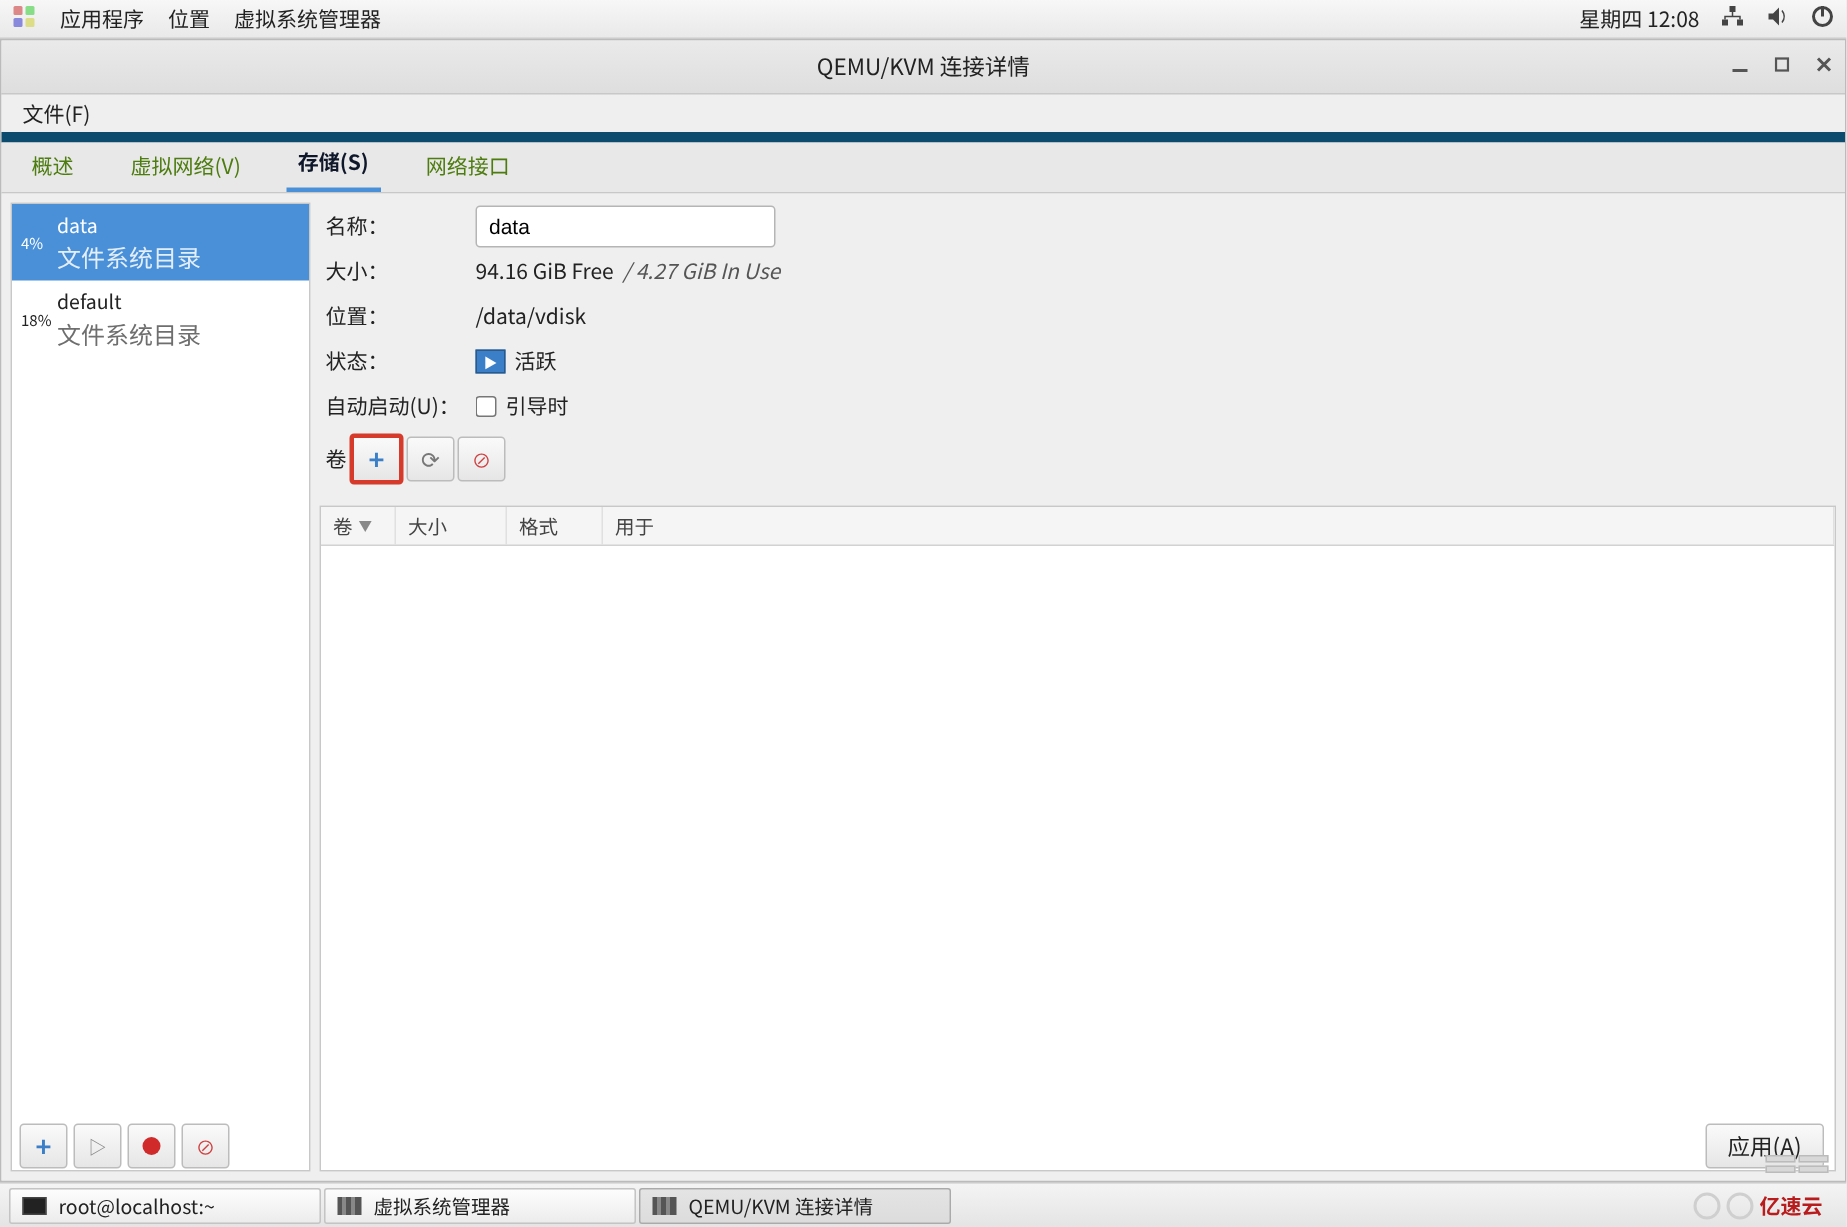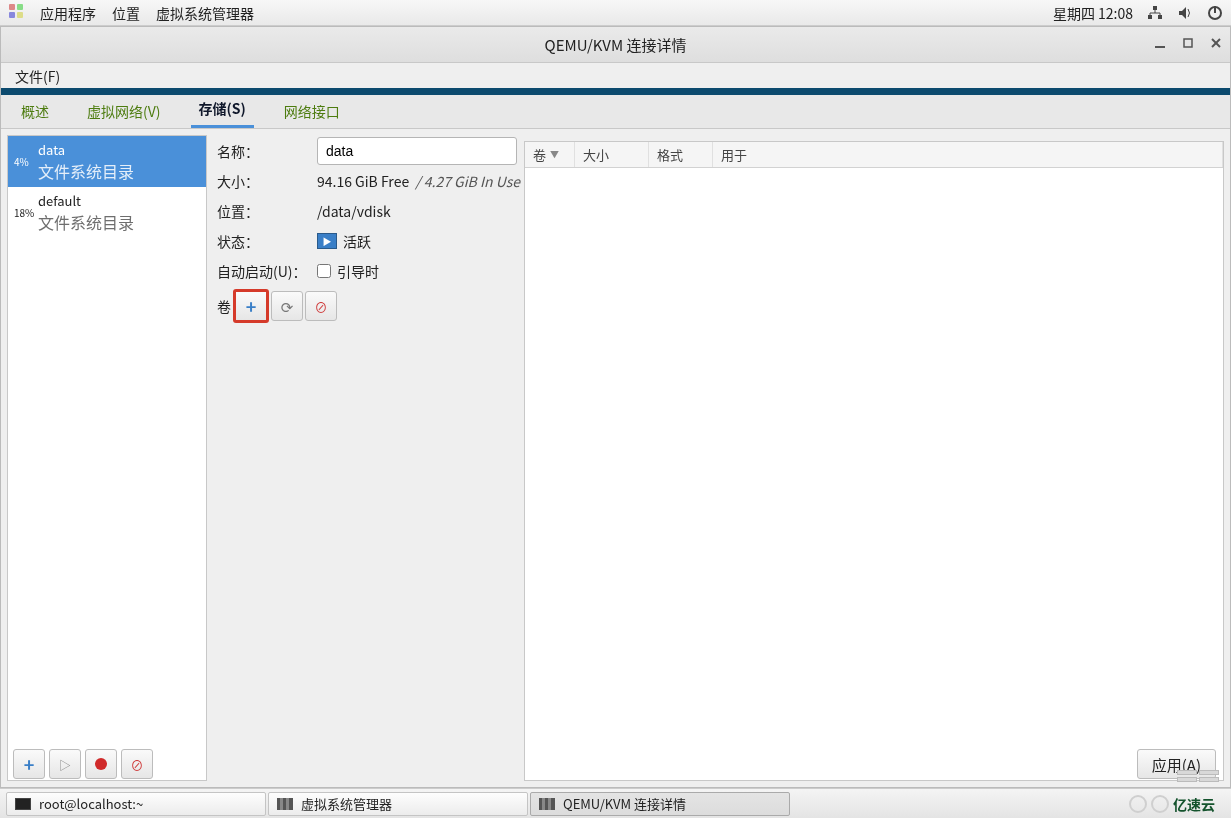--- a/index.html
+++ b/index.html
@@ -1,21 +1,21 @@
 <!DOCTYPE html>
 <html><head>
 <meta charset="utf-8">
 <style>
 * { box-sizing: border-box; margin: 0; padding: 0; }
 body { font-family: "Noto Sans CJK SC", "WenQuanYi", sans-serif; font-size: 13px; background: #e8e8e8; color: #222; width: 1231px; height: 818px; overflow: hidden; position: relative; }
 
 
 .sys-panel { height: 26px; background: linear-gradient(#f7f7f7,#e9e9e9); border-bottom: 1px solid #ccc; display: flex; align-items: center; padding: 0 8px; font-size: 14px; }
 .sys-panel .left { display: flex; align-items: flex-start; gap: 16px; }
-.sys-panel .right { margin-left: auto; display: flex; align-items: center; gap: 14px; }
+.sys-panel .right { margin-left: auto; display: flex; align-items: flex-start; gap: 14px; }
 .sys-panel .app-icon { width:16px; height:16px; display:inline-block; }
 .sys-panel .tray-icon { width:16px; height:16px; display:flex; align-items:center; justify-content:center; }
 
 
 .window { position: absolute; left:0; top:26px; width:1231px; height:762px; background:#efefef; border:1px solid #bbb; display:flex; flex-direction:column;}
 .titlebar { height:36px; background:linear-gradient(#eaeaea,#dedede); border-bottom:1px solid #c8c8c8; display:flex; align-items:center; justify-content:center; position:relative; font-size:15px; }
 .titlebar .win-controls { position:absolute; right:6px; top:8px; display:flex; gap:12px; }
 .win-ctrl { width:16px; height:16px; display:flex; align-items:center; justify-content:center; color:#555; cursor:pointer; }
 
 .menubar { height:32px; border-bottom:7px solid #0c4a6e; display:flex; align-items:center; padding:0 8px; font-size:14px; background:#efefef;}
@@ -30,21 +30,21 @@
 .body { flex:1; display:flex; padding:6px; gap:6px; background:#efefef;}
 .sidebar { width:200px; background:#fff; border:1px solid #c8c8c8; display:flex; flex-direction:column; }
 .pool-item { display:flex; align-items:center; padding:4px 6px; gap:4px; border-bottom:0; }
 .pool-item.selected { background:#4a90d9; color:#fff;}
 .pool-pct { font-size:10px; width:20px; text-align:left; }
 .pool-info { display:flex; flex-direction:column; }
 .pool-name { font-size:13px; }
 .pool-sub { font-size:16px; opacity:.85;}
 .pool-item:not(.selected) .pool-sub { color:#555;}
 
-.main { flex:1; display:flex; flex-direction:row; }
+.main { flex:1; display:flex; flex-direction:column; }
 .form { padding:2px 4px 8px 4px; }
 .form-row { display:flex; align-items:center; min-height:28px; margin-bottom:2px;}
 .form-label { width:100px; font-size:14px;}
 .form-val { font-size:14px; display:flex; align-items:center; gap:6px;}
 .text-input { width:200px; height:28px; border:1px solid #b5b5b5; border-radius:3px; padding:0 8px; font-size:14px; background:#fff;}
 .italic { font-style:italic; color:#555;}
 .state-icon { width:20px; height:16px; background:#3a7fc7; border:1px solid #2a5a8a; display:inline-flex; align-items:center; justify-content:center;}
 .state-icon::after{content:"▶"; color:#fff; font-size:9px;}
 .chk { width:14px; height:14px;}
 
@@ -66,28 +66,28 @@
 
 .sidebar-buttons{ position:absolute; left:12px; bottom:8px; display:flex; gap:2px;}
 .sidebar-buttons .tbtn{width:32px;height:30px;}
 .play-icon{color:#888;font-size:12px;}
 .rec-icon{width:12px;height:12px;border-radius:50%;background:#d02a2a;display:inline-block;}
 
 .apply-btn{ position:absolute; right:14px; bottom:8px; height:30px; padding:0 14px; border:1px solid #bcbcbc; background:linear-gradient(#fafafa,#e6e6e6); border-radius:3px; font-size:15px; display:flex; align-items:center; cursor:pointer;}
 
 
 .taskbar{ position:absolute; left:0; bottom:0; width:100%; height:30px; background:linear-gradient(#f4f4f4,#e4e4e4); border-top:1px solid #ccc; display:flex; align-items:center; padding:0 6px; gap:2px;}
-.task-item{ width:260px; height:24px; border:1px solid #c4c4c4; background:linear-gradient(#fdfdfd,#ececec); display:flex; align-items:center; gap:8px; padding:0 8px; font-size:13px; border-radius:2px; cursor:pointer;}
+.task-item{ width:208px; height:24px; border:1px solid #c4c4c4; background:linear-gradient(#fdfdfd,#ececec); display:flex; align-items:center; gap:8px; padding:0 8px; font-size:13px; border-radius:2px; cursor:pointer;}
 .task-item.active{ background:linear-gradient(#e4e4e4,#dcdcdc); border-color:#aaa;}
 .task-ico{ width:16px; height:12px; display:inline-block;}
 .term-ico{ background:#222; border:1px solid #444;}
 .vm-ico{ background:linear-gradient(90deg,#555 0 3px,#888 3px 6px,#555 6px 9px,#888 9px 12px,#555 12px 16px);}
 
 
-.watermark{ position:absolute; right:16px; bottom:4px; font-size:14px; color:#14532d; font-weight:bold; display:flex; align-items:center; gap:4px;}
+.watermark{ position:absolute; right:16px; bottom:4px; font-size:14px; color:#b91c1c; font-weight:bold; display:flex; align-items:center; gap:4px;}
 .watermark .circ{width:18px;height:18px;border:2px solid #cfcfcf;border-radius:50%;display:inline-block;}
 
 
 .pager{ position:absolute; right:10px; bottom:34px; width:44px; height:14px; display:flex; flex-direction:column; gap:2px;}
 .pager-row{display:flex; gap:2px;}
 .pager-cell{width:20px;height:5px;background:#d8d8d8;border:1px solid #bbb;}
 
 svg{display:block;}
 </style>
 </head>

